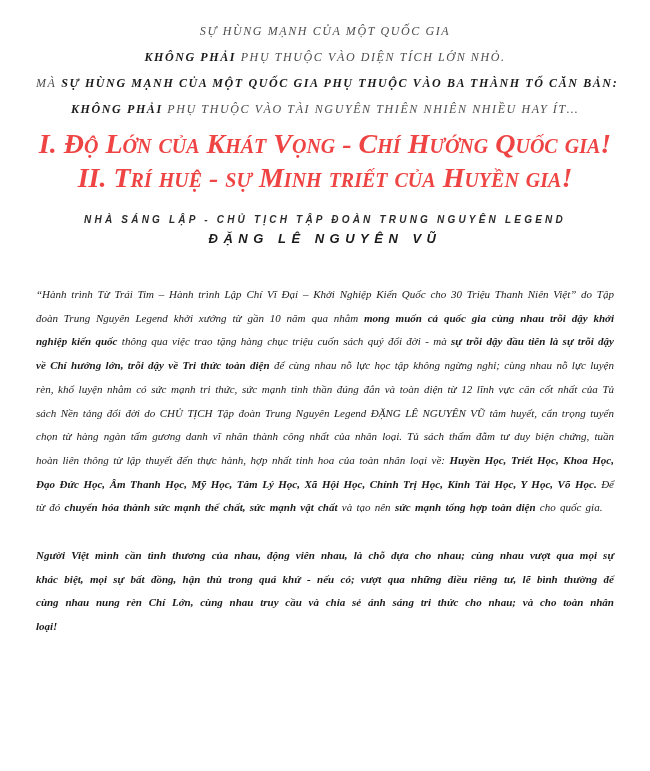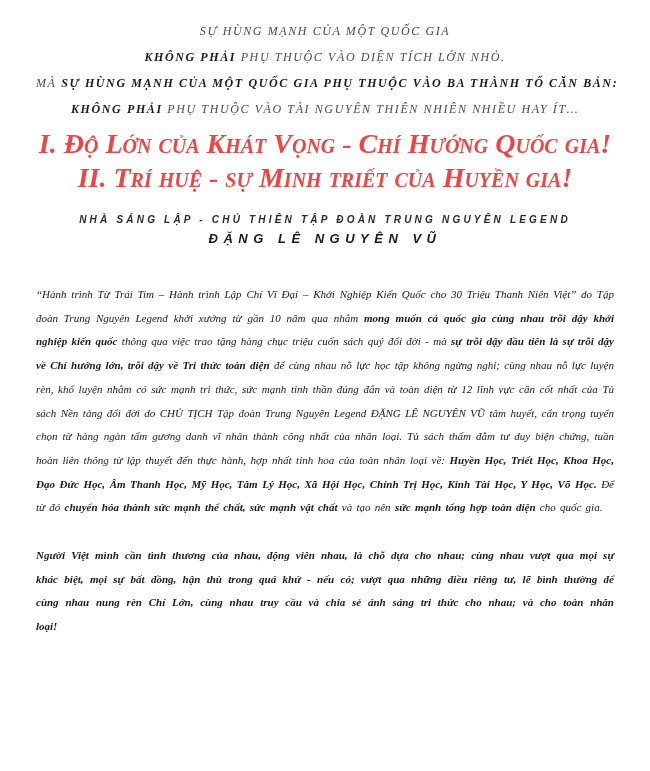--- a/index.html
+++ b/index.html
@@ -85,21 +85,21 @@
     <div class="intro-line"><span class="rich-r">MÀ </span><span class="rich-b">SỰ HÙNG MẠNH CỦA MỘT QUỐC GIA PHỤ THUỘC VÀO BA THÀNH TỐ CĂN BẢN:</span></div>
     <div class="intro-line"><span class="rich-b">KHÔNG PHẢI </span><span class="rich-r">PHỤ THUỘC VÀO TÀI NGUYÊN THIÊN NHIÊN NHIỀU HAY ÍT…</span></div>
   </div>
 
   <div class="headings">
     <div class="heading-line">I. Độ Lớn của Khát Vọng - Chí Hướng Quốc gia!</div>
     <div class="heading-line">II. Trí huệ - sự Minh triết của Huyền gia!</div>
   </div>
 
   <div class="author">
-    <div class="author-title">NHÀ SÁNG LẬP - CHỦ THIÊN TẬP ĐOÀN TRUNG NGUYÊN LEGEND</div>
+    <div class="author-title">NHÀ SÁNG LẬP - CHỦ TỊCH TẬP ĐOÀN TRUNG NGUYÊN LEGEND</div>
     <div class="author-name">ĐẶNG LÊ NGUYÊN VŨ</div>
   </div>
 
   <div class="body-text">
     <p class="para para-main"><span class="rich-r">“Hành trình Từ Trái Tim – Hành trình Lập Chí Vĩ Đại – Khởi Nghiệp Kiến Quốc cho 30 Triệu Thanh Niên Việt” do Tập đoàn Trung Nguyên Legend khởi xướng từ gần 10 năm qua nhằm </span><span class="rich-b">mong muốn cả quốc gia cùng nhau trỗi dậy khởi nghiệp kiến quốc</span><span class="rich-r"> thông qua việc trao tặng hàng chục triệu cuốn sách quý đổi đời - mà </span><span class="rich-b">sự trỗi dậy đầu tiên là sự trỗi dậy về Chí hướng lớn, trỗi dậy về Tri thức toàn diện</span><span class="rich-r"> để cùng nhau nỗ lực học tập không ngừng nghỉ; cùng nhau nỗ lực luyện rèn, khổ luyện nhằm có sức mạnh tri thức, sức mạnh tinh thần đúng đắn và toàn diện từ 12 lĩnh vực căn cốt nhất của Tủ sách Nền tảng đổi đời do CHỦ TỊCH Tập đoàn Trung Nguyên Legend ĐẶNG LÊ NGUYÊN VŨ tâm huyết, cẩn trọng tuyển chọn từ hàng ngàn tấm gương danh vĩ nhân thành công nhất của nhân loại. Tủ sách thấm đẫm tư duy biện chứng, tuần hoàn liên thông từ lập thuyết đến thực hành, hợp nhất tinh hoa của toàn nhân loại về: </span><span class="rich-b">Huyền Học, Triết Học, Khoa Học, Đạo Đức Học, Âm Thanh Học, Mỹ Học, Tâm Lý Học, Xã Hội Học, Chính Trị Học, Kinh Tài Học, Y Học, Võ Học.</span><span class="rich-r"> Để từ đó </span><span class="rich-b">chuyển hóa thành sức mạnh thể chất, sức mạnh vật chất</span><span class="rich-r"> và tạo nên </span><span class="rich-b">sức mạnh tổng hợp toàn diện</span><span class="rich-r"> cho quốc gia.</span></p>
     <p class="para para-closing">Người Việt mình cần tình thương của nhau, động viên nhau, là chỗ dựa cho nhau; cùng nhau vượt qua mọi sự khác biệt, mọi sự bất đồng, hận thù trong quá khứ - nếu có; vượt qua những điều riêng tư, lẽ bình thường để cùng nhau nung rèn Chí Lớn, cùng nhau truy cầu và chia sẻ ánh sáng tri thức cho nhau; và cho toàn nhân loại!</p>
   </div>
 
 </div>
 

